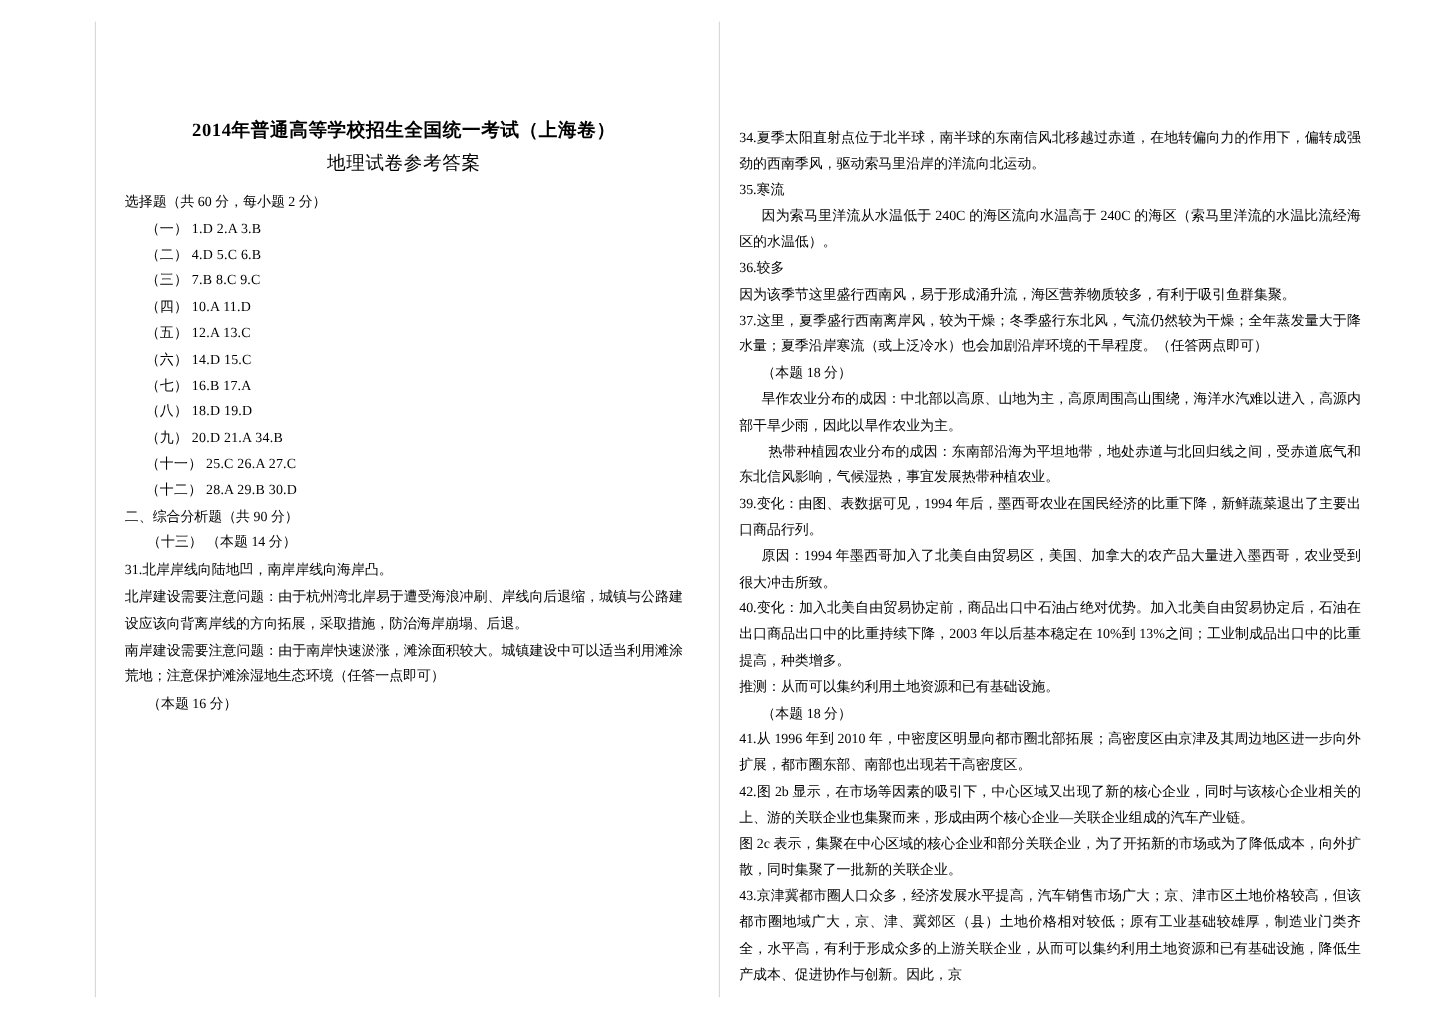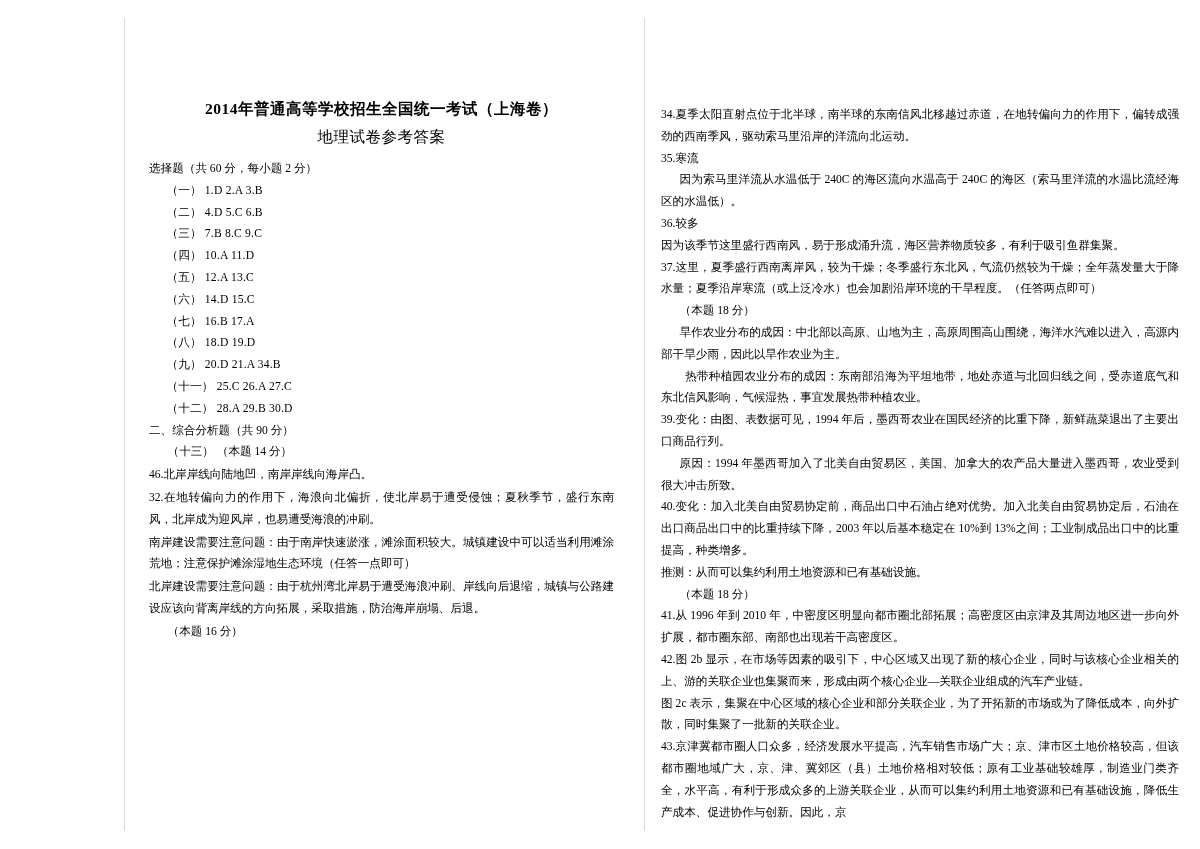--- a/index.html
+++ b/index.html
@@ -12,21 +12,20 @@
     height: 849px;
     font-family: "Liberation Serif", "DejaVu Serif", serif;
     color: #000000;
     overflow: hidden;
   }
   .page {
     position: relative;
     width: 968px;
     height: 849px;
     box-sizing: border-box;
-    margin-left: 45px;
   }
   .rule-left {
     position: absolute;
     left: 79px;
     top: 18px;
     width: 1px;
     height: 813px;
     background: #d9d9d9;
   }
   .rule-mid {
@@ -114,24 +113,23 @@
     <p class="choice">（六） 14.D 15.C</p>
     <p class="choice">（七） 16.B 17.A</p>
     <p class="choice">（八） 18.D 19.D</p>
     <p class="choice">（九） 20.D 21.A 34.B</p>
     <p class="choice">（十一） 25.C 26.A 27.C</p>
     <p class="choice">（十二） 28.A 29.B 30.D</p>
 
     <p>二、综合分析题（共 90 分）</p>
     <p class="indent1">（十三） （本题 14 分）</p>
 
-    <p class="gap-top">46.北岸岸线向陆地凹，南岸岸线向海岸凸。</p>
-    <p class="gap-top">32.在地转偏向力的作用下，海浪向北偏折，使北岸易于遭受侵蚀；夏秋季节，盛行东南风，北岸成为迎风岸，也易遭受海浪的冲刷。</p>
+    <p class="gap-top">31.北岸岸线向陆地凹，南岸岸线向海岸凸。</p>
+    <p class="gap-top">北岸建设需要注意问题：由于杭州湾北岸易于遭受海浪冲刷、岸线向后退缩，城镇与公路建设应该向背离岸线的方向拓展，采取措施，防治海岸崩塌、后退。</p>
     <p class="gap-top">南岸建设需要注意问题：由于南岸快速淤涨，滩涂面积较大。城镇建设中可以适当利用滩涂荒地；注意保护滩涂湿地生态环境（任答一点即可）</p>
-    <p class="gap-top">北岸建设需要注意问题：由于杭州湾北岸易于遭受海浪冲刷、岸线向后退缩，城镇与公路建设应该向背离岸线的方向拓展，采取措施，防治海岸崩塌、后退。</p>
     <p class="indent1 gap-top">（本题 16 分）</p>
   </div>
 
   <div class="col col-right">
     <p>34.夏季太阳直射点位于北半球，南半球的东南信风北移越过赤道，在地转偏向力的作用下，偏转成强劲的西南季风，驱动索马里沿岸的洋流向北运动。</p>
     <p>35.寒流</p>
     <p class="indent1">因为索马里洋流从水温低于 240C 的海区流向水温高于 240C 的海区（索马里洋流的水温比流经海区的水温低）。</p>
     <p>36.较多</p>
     <p>因为该季节这里盛行西南风，易于形成涌升流，海区营养物质较多，有利于吸引鱼群集聚。</p>
     <p>37.这里，夏季盛行西南离岸风，较为干燥；冬季盛行东北风，气流仍然较为干燥；全年蒸发量大于降水量；夏季沿岸寒流（或上泛冷水）也会加剧沿岸环境的干旱程度。（任答两点即可）</p>

